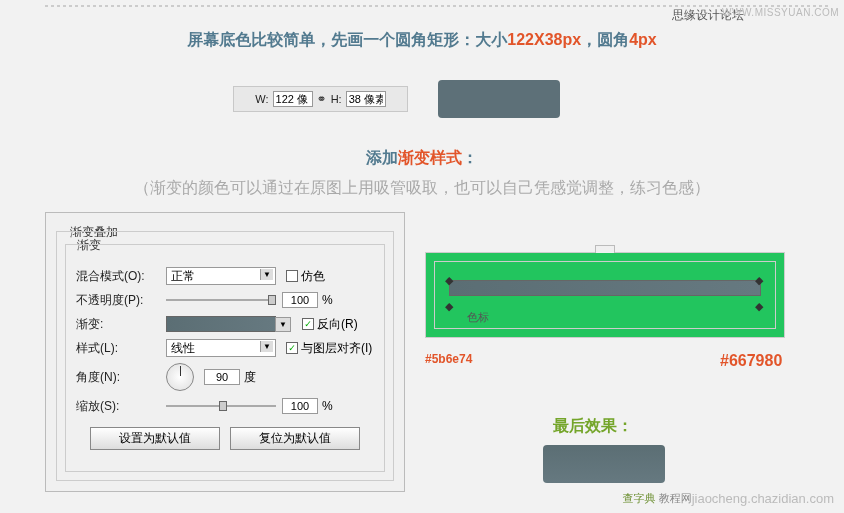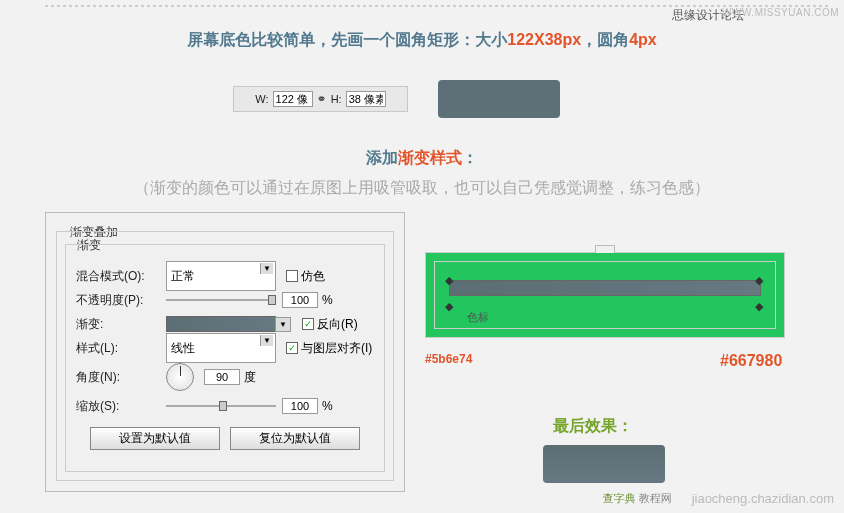--- a/index.html
+++ b/index.html
@@ -25,21 +25,21 @@
     
     .ps-panel { position: absolute; top: 212px; left: 45px; width: 360px; height: 280px; background: #f0f0f0; border: 1px solid #bbb; }
     .ps-fieldset { position: absolute; top: 18px; left: 10px; right: 10px; bottom: 10px; border: 1px solid #ccc; }
     .ps-legend { position: absolute; top: 11px; left: 20px; background: #f0f0f0; padding: 0 4px; font-size: 12px; color: #333; text-align: right; }
     .ps-fieldset2 { position: absolute; top: 12px; left: 8px; right: 8px; bottom: 8px; border: 1px solid #ccc; }
     .ps-legend2 { position: absolute; top: 5px; left: 16px; background: #f0f0f0; padding: 0 4px; font-size: 12px; color: #333; }
     
     .ps-row { display: flex; align-items: center; height: 22px; margin-bottom: 2px; font-size: 12px; }
     .ps-rows { padding: 20px 10px 6px 10px; }
     .ps-label { width: 90px; text-align: left; padding-right: 16px; color: #222; }
-    .ps-select { width: 110px; height: 30px; border: 1px solid #999; background: white; position: relative; display: flex; align-items: center; padding-left: 4px; }
+    .ps-select { width: 110px; height: 18px; border: 1px solid #999; background: white; position: relative; display: flex; align-items: center; padding-left: 4px; }
     .ps-select::after { content: '▼'; position: absolute; right: 2px; top: 1px; font-size: 8px; background: #ddd; padding: 1px 2px; border-left: 1px solid #999; }
     .ps-slider { width: 110px; height: 12px; position: relative; }
     .ps-slider-track { position: absolute; top: 5px; left: 0; right: 0; height: 2px; background: #aaa; }
     .ps-slider-thumb { position: absolute; top: 1px; width: 8px; height: 10px; background: #ccc; border: 1px solid #666; }
     .ps-input { width: 36px; height: 16px; border: 1px solid #999; font-size: 11px; text-align: center; margin-left: 6px; }
     .ps-pct { margin-left: 4px; }
     .ps-check { display: flex; align-items: center; margin-left: 10px; gap: 3px; }
     .ps-checkbox { width: 12px; height: 12px; border: 1px solid #666; background: white; display: flex; align-items: center; justify-content: center; font-size: 9px; color: #0a0; }
     .ps-gradient-bar { width: 110px; height: 16px; background: linear-gradient(90deg, #5b6e74, #667980); border: 1px solid #666; position: relative; }
     .ps-gradient-bar::after { content: '▼'; position: absolute; right: -16px; top: 0; font-size: 8px; background: #ddd; border: 1px solid #999; padding: 2px 3px; }
@@ -58,21 +58,21 @@
     .grad-stop-top::before { content: '◆'; font-size: 11px; color: #333; }
     .grad-stop-bot::before { content: '◆'; font-size: 11px; color: #333; }
     .se-label { position: absolute; top: 48px; left: 32px; font-size: 11px; color: #555; }
     
     .hex1 { position: absolute; top: 352px; left: 425px; font-size: 12px; font-weight: bold; color: #e2552a; }
     .hex2 { position: absolute; top: 352px; left: 720px; font-size: 16px; font-weight: bold; color: #e2552a; }
     
     .final-label { position: absolute; top: 416px; left: 553px; font-size: 16px; font-weight: bold; color: #74a52a; }
     .final-rect { position: absolute; top: 445px; left: 543px; width: 122px; height: 38px; background: linear-gradient(#5b6e74, #667980); border-radius: 4px; }
     
-    .cz-logo { position: absolute; bottom: 7px; right: 10px; font-size: 12px; color: #888; display: flex; align-items: center; gap: 20px; }
+    .cz-logo { position: absolute; bottom: 7px; right: 10px; font-size: 12px; color: #888; display: flex; align-items: center; gap: 0; }
     .cz-text { color: #6a8e2e; font-size: 11px; }
     .cz-url { font-size: 13px; color: #bbb; font-family: Arial; }
   </style>
 </head>
 <body>
 
 <div class="top-border"></div>
 <div class="forum-label">思缘设计论坛</div>
 <div class="missyuan-url">WWW.MISSYUAN.COM</div>
 

